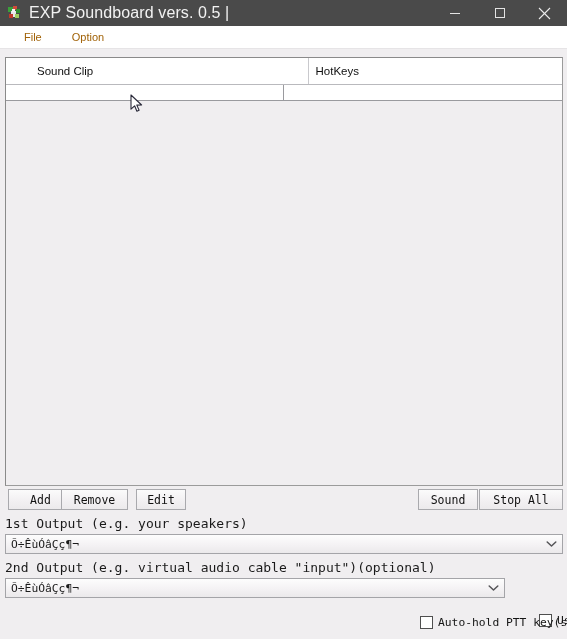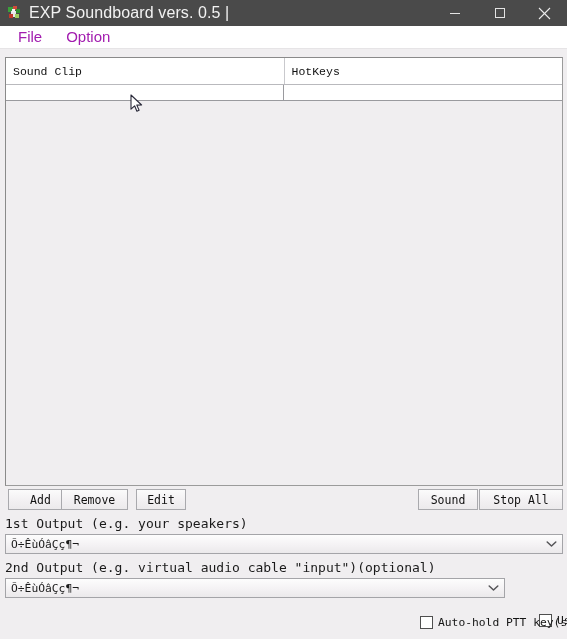--- a/index.html
+++ b/index.html
@@ -69,24 +69,24 @@
     position: absolute;
     left: 0; top: 26px;
     width: 567px;
     height: 22px;
     background: #ffffff;
     display: flex;
     align-items: center;
     border-bottom: 1px solid #e6e4e6;
   }
   .menuitem {
-    font-size: 15px;
-    color: #a21caf;
+    font-size: 11px;
+    color: #a16207;
     padding: 1px 6px 2px 6px;
-    margin-left: 12px;
+    margin-left: 18px;
     font-family: "Liberation Sans", sans-serif;
     white-space: nowrap;
   }
 
   
   .listpanel {
     position: absolute;
     left: 5px; top: 57px;
     width: 558px;
     height: 429px;
@@ -105,25 +105,26 @@
     border-bottom: 1px solid #b9b9bd;
     box-sizing: border-box;
     display: flex;
   }
   .col {
     height: 100%;
     display: flex;
     align-items: center;
     box-sizing: border-box;
     background: #ffffff;
-    font-family: Liberation Mono, monospace;
+    font-family: Liberation Sans, sans-serif;
     font-size: 11.5px;
     color: #101010;
     padding-left: 7px;
     white-space: nowrap;
+    margin-left: 24px;
   }
   .col-sound { width: 278px; }
   .col-hot   { width: 279px; border-left: 1px solid #c9c9cd; }
 
   .list-subrow {
     position: absolute;
     left: 0; top: 27px;
     width: 100%;
     height: 15px;
     background: #ffffff;

